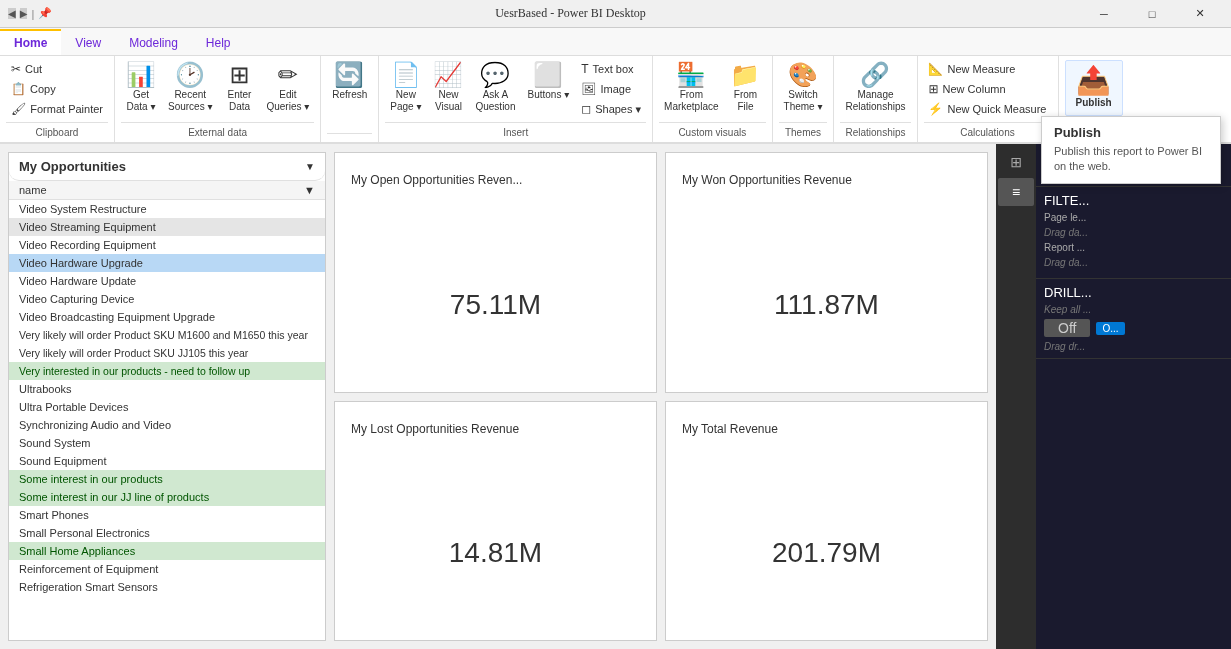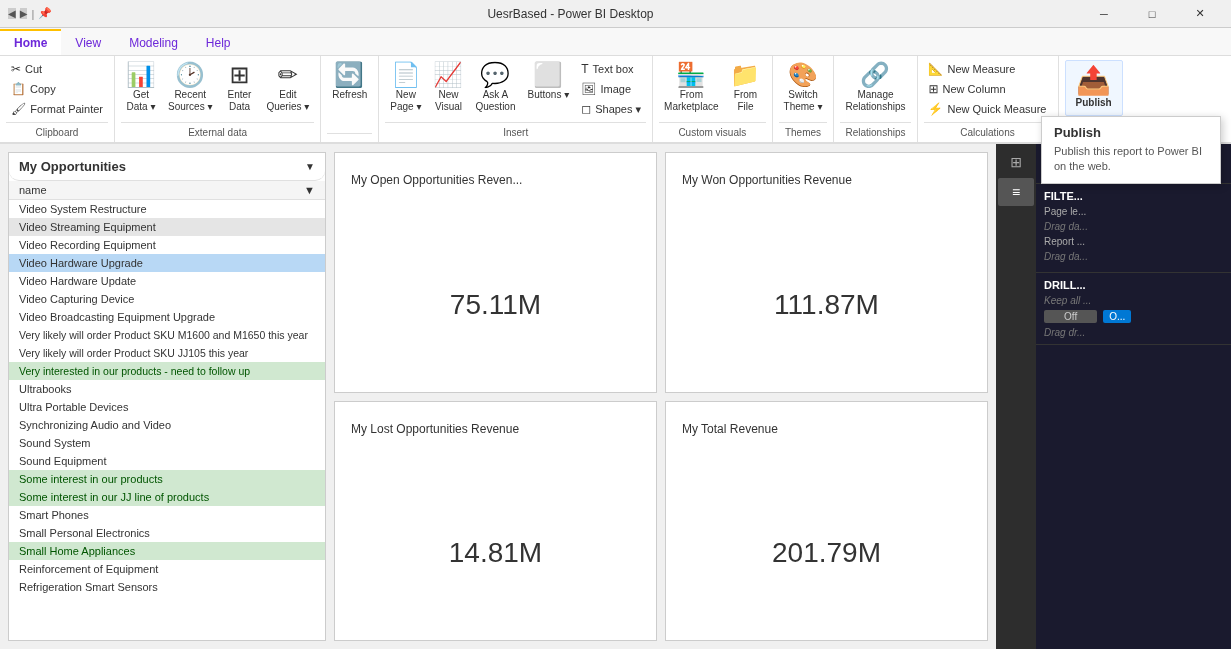--- a/index.html
+++ b/index.html
@@ -11,21 +11,21 @@
       background: #f0f0f0;
       display: flex;
       align-items: center;
       padding: 0 8px;
       border-bottom: 1px solid #ccc;
       font-size: 12px;
     }
     .title-bar-controls { display: flex; align-items: center; gap: 4px; margin-right: 8px; }
     .tb-back { background: #ccc; font-size: 10px; border: none; cursor: pointer; color: #555; }
     .tb-forward { background: #ccc; font-size: 10px; border: none; cursor: pointer; color: #555; }
-    .title-bar-title { flex: 1; text-align: center; font-size: 12px; color: #333; }
+    .title-bar-title { flex: 1; text-align: center; font-size: 12px; color: #333; font-family: Liberation Serif, serif; }
     .title-bar-actions { display: flex; gap: 2px; }
     .wm-btn { width: 46px; height: 28px; border: none; background: transparent; cursor: pointer; font-size: 11px; color: #333; }
 
     
     .ribbon-tabs {
       height: 28px;
       background: #f8f8f8;
       display: flex;
       align-items: flex-end;
       border-bottom: 1px solid #ddd;
@@ -229,43 +229,43 @@
       color: #ccc;
       display: flex;
       flex-direction: column;
       font-size: 11px;
     }
     .filters-section {
       padding: 6px 8px;
       border-bottom: 1px solid #333;
     }
     .filters-section-title {
-      font-size: 11px;
-      font-weight: 700;
+      font-size: 13px;
+      font-weight: 400;
       color: #fff;
       margin-bottom: 4px;
     }
     .filters-placeholder {
       font-size: 10px;
       color: #777;
       font-style: italic;
     }
     .filters-toggle {
       display: flex;
       align-items: center;
       gap: 6px;
       font-size: 11px;
       color: #ccc;
       padding: 4px 0;
     }
     .toggle-off {
-      padding: 1px 20px;
+      padding: 1px 14px;
       background: #555;
       color: #ccc;
-      font-size: 10px;
+      font-size: 14px;
       border-radius: 2px;
     }
     .toggle-on {
       padding: 1px 6px;
       background: #0078d4;
       color: #fff;
       font-size: 10px;
       border-radius: 2px;
     }
 

